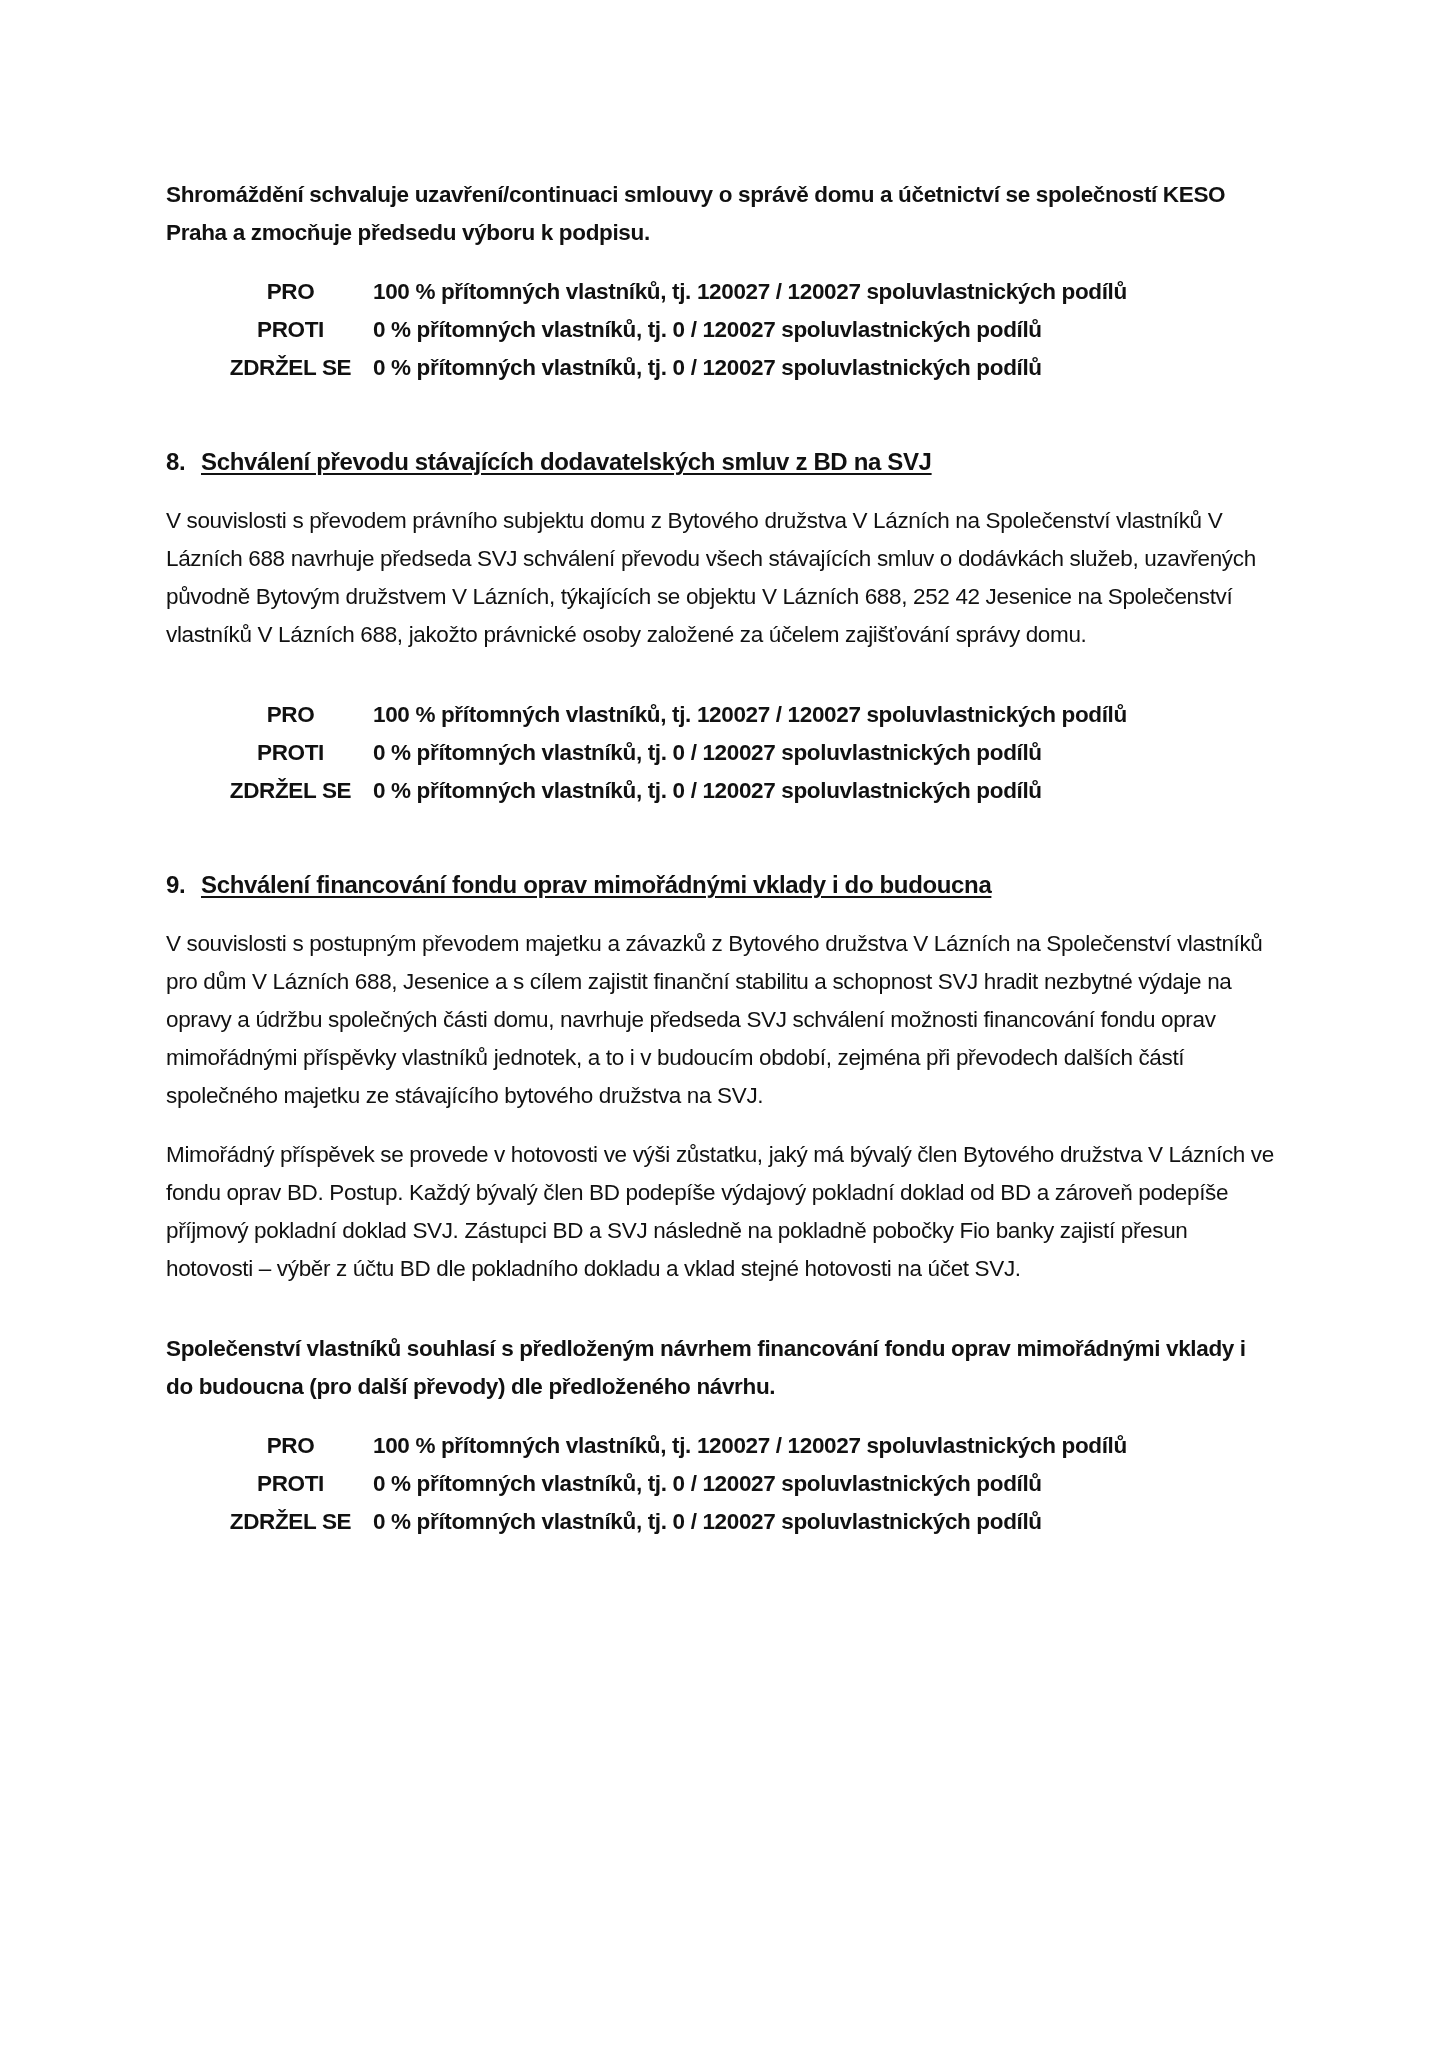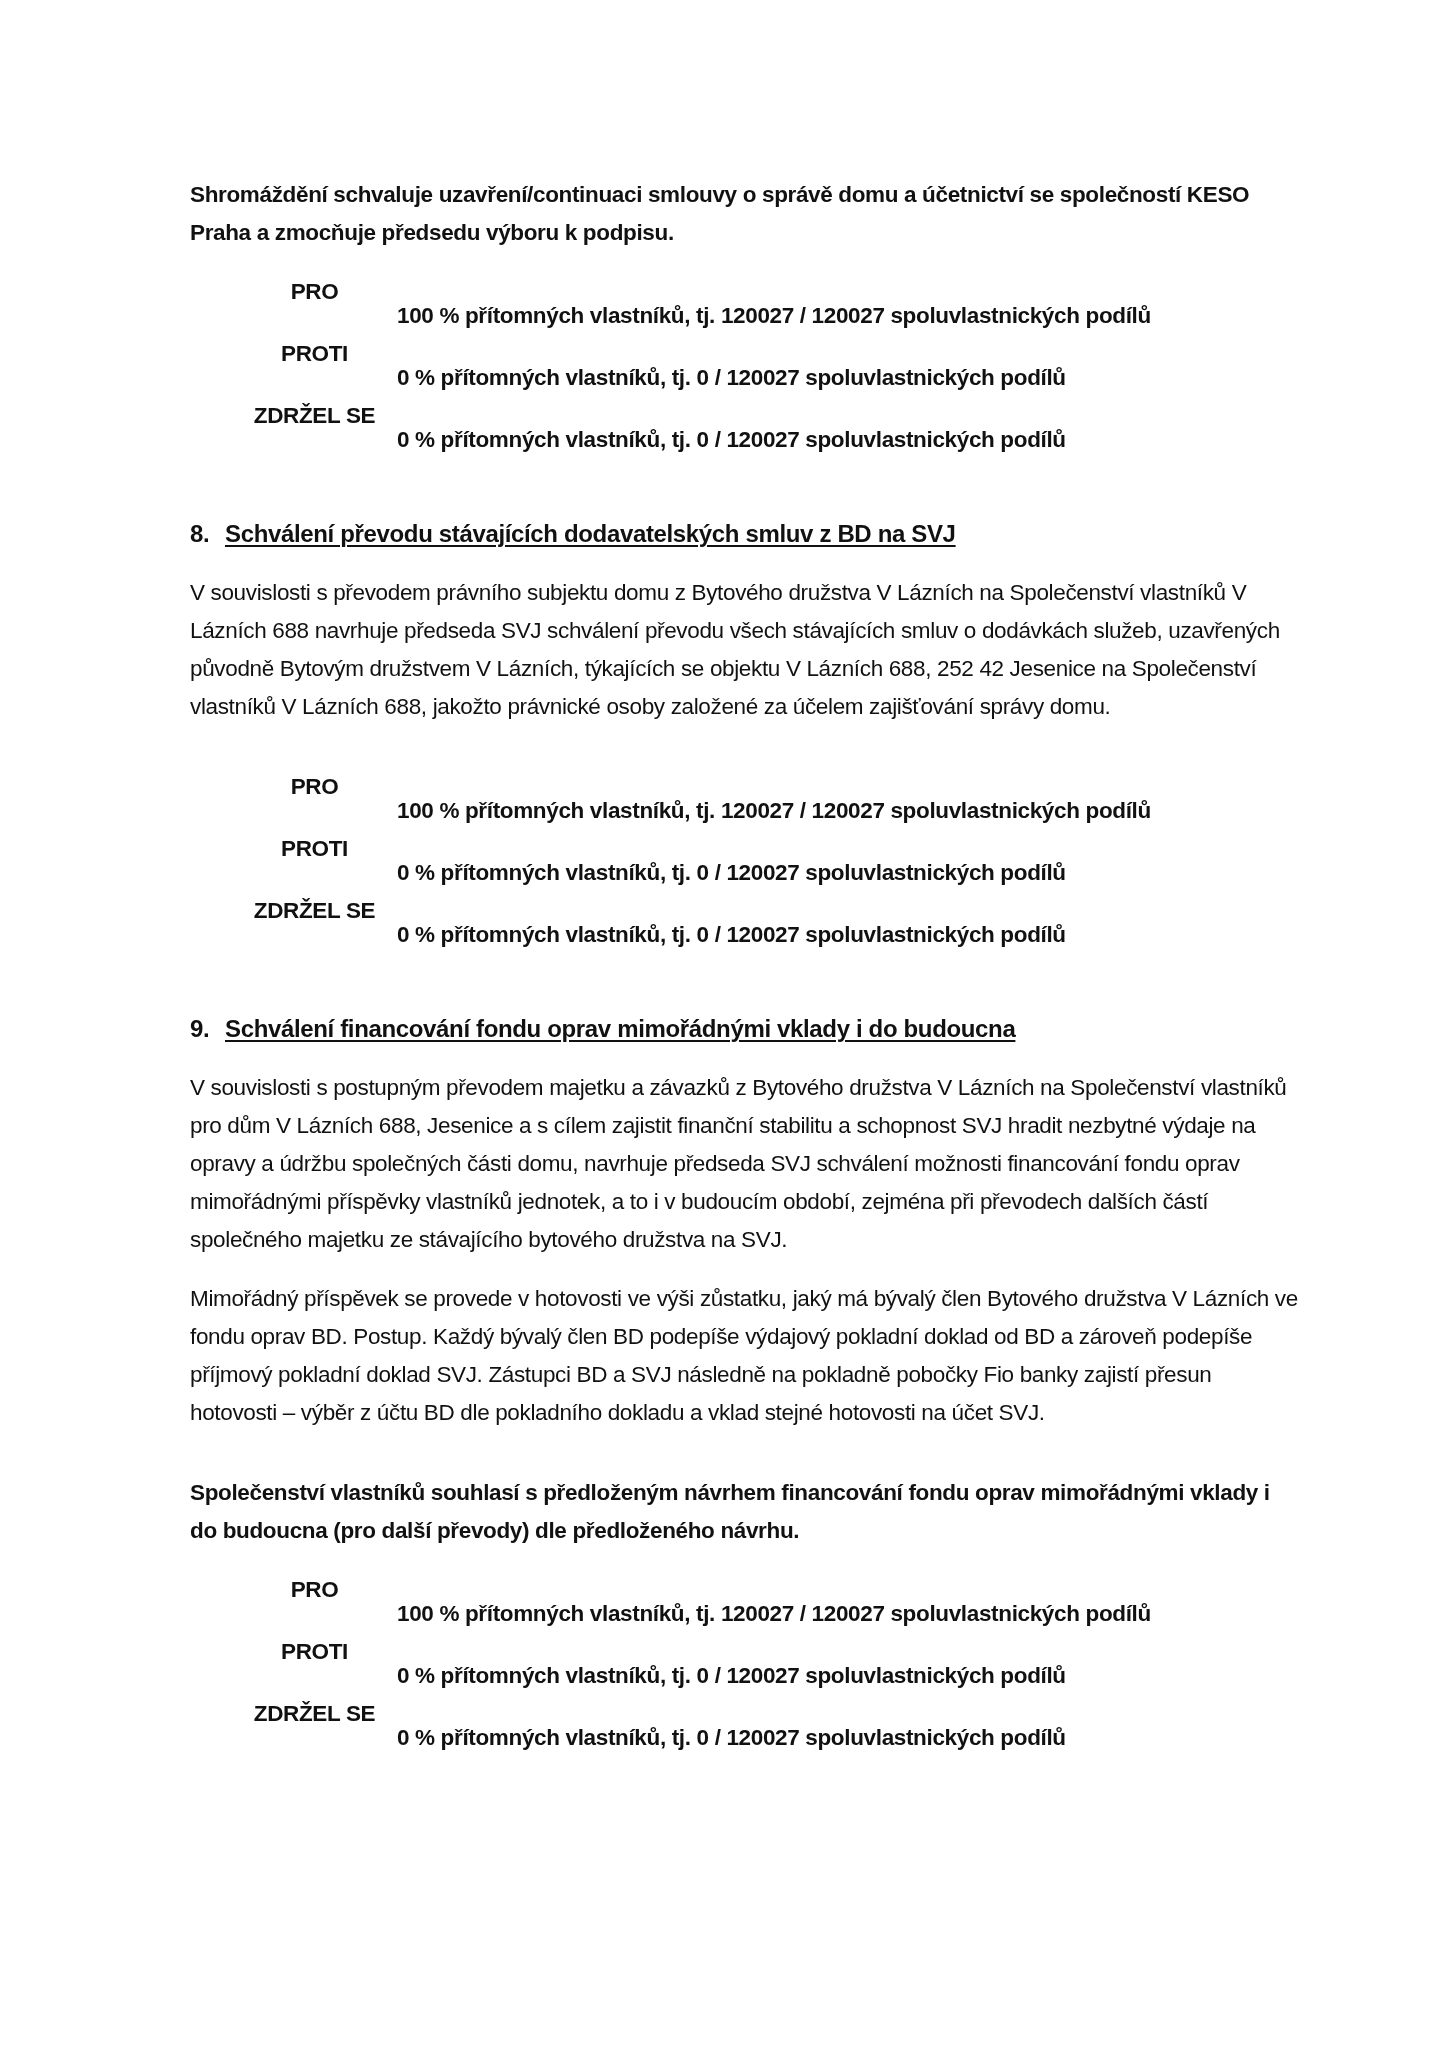--- a/index.html
+++ b/index.html
@@ -1,26 +1,26 @@
 <!DOCTYPE html>
 <html><head>
 <meta charset="utf-8">
 <style>
   html, body { margin: 0; padding: 0; background: #ffffff; }
   body { width: 1448px; height: 2048px; position: relative; overflow: hidden;
          font-family: "Liberation Sans", "DejaVu Sans", sans-serif; color: #111111; }
-  .page { position: absolute; left: 190px; top: 176px; width: 1110px; }
+  .page { position: absolute; left: 166px; top: 176px; width: 1110px; }
   .p { font-size: 22.5px; line-height: 38px; margin: 0; letter-spacing: -0.35px; }
   .b { font-weight: bold; }
   .gap-s { height: 21px; }
   .gap-l { height: 56px; }
   .votes { margin: 0; padding-left: 42px; }
   .vote-row { display: flex; font-size: 22.5px; line-height: 38px; font-weight: bold; letter-spacing: -0.35px; text-align: center; }
   .vote-label { width: 165px; flex: none; }
-  .vote-value { flex: none; margin-top: 24px; }
+  .vote-value { flex: none; }
   .heading { font-size: 24px; line-height: 38px; font-weight: bold; margin: 0; display: flex; letter-spacing: -0.35px; }
   .heading .num { width: 35px; flex: none; }
   .heading .title { text-decoration: underline; text-underline-offset: 3px; text-decoration-thickness: 2px; }
 </style>
 </head>
 <body>
 
 <div class="page">
 
   <p class="p b">Shromáždění schvaluje uzavření/continuaci smlouvy o správě domu a účetnictví se společností KESO Praha a zmocňuje předsedu výboru k podpisu.</p>

